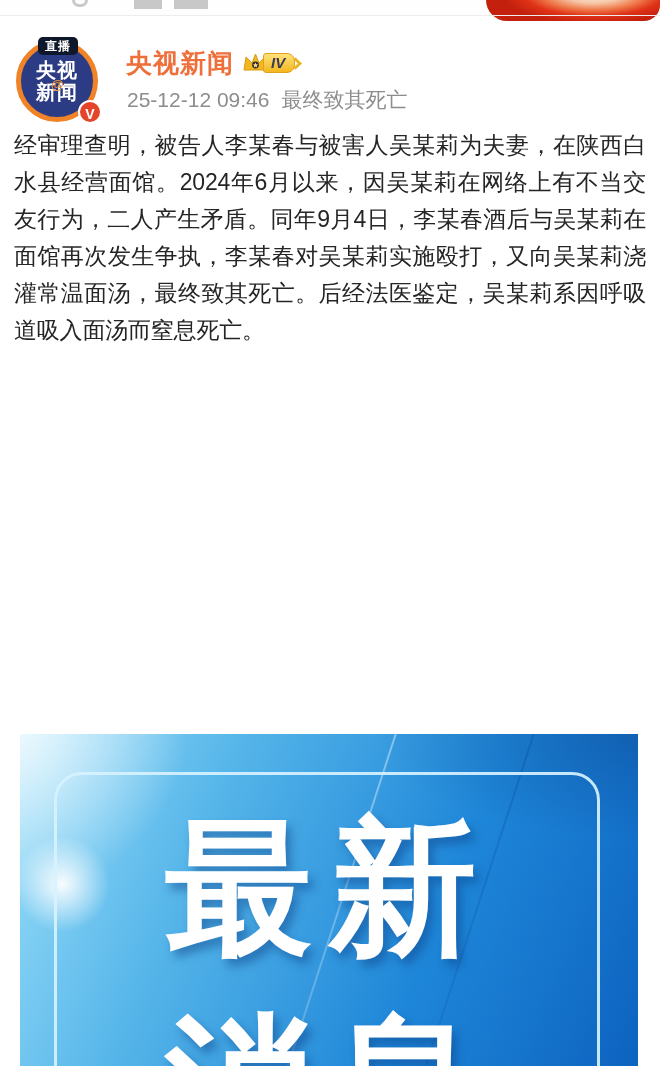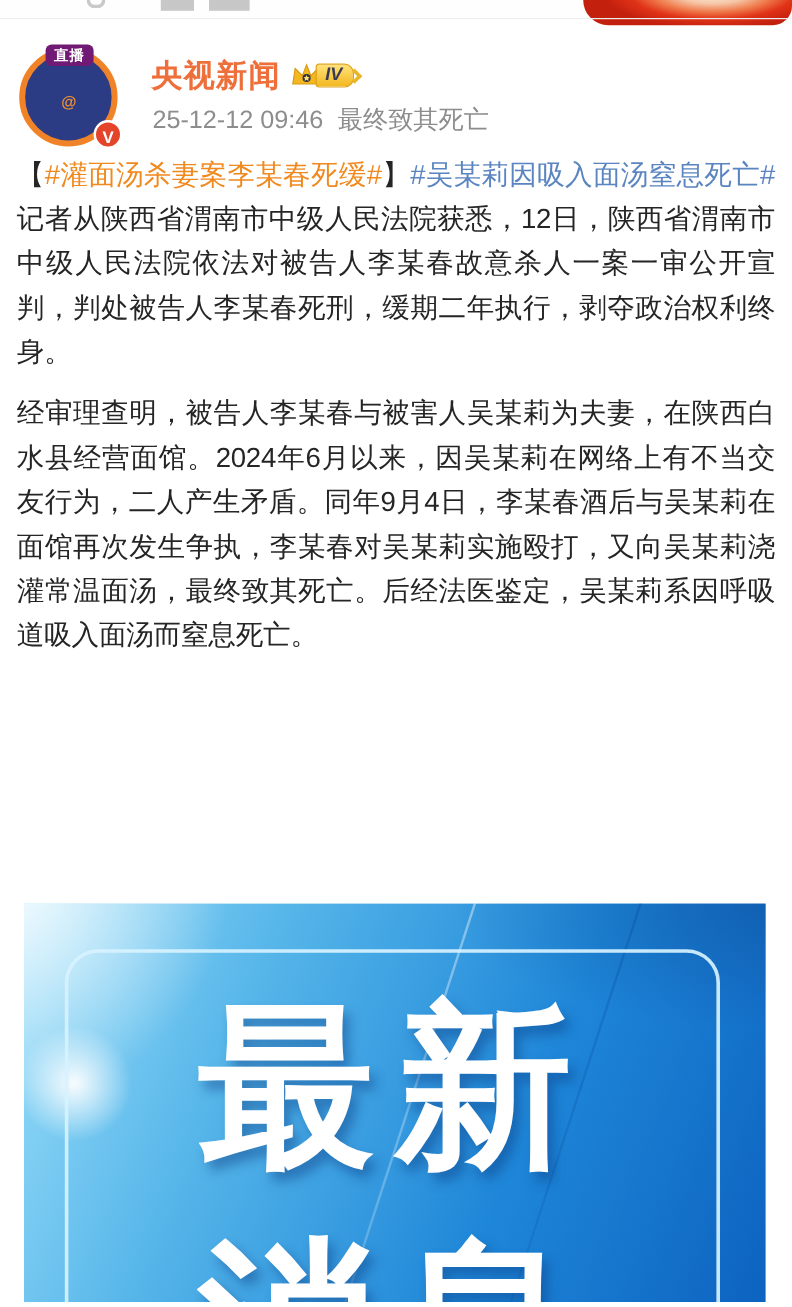--- a/index.html
+++ b/index.html
@@ -21,21 +21,21 @@
   .divider { position:absolute; top:15px; left:0; width:660px; height:1px; background:#ededed; }
 
   
   .header { position:absolute; top:38px; left:0; width:660px; height:84px; }
   .avatar-wrap { position:absolute; left:16px; top:2px; width:82px; height:82px; }
   .avatar { position:absolute; inset:0; border-radius:50%; background:#2b3c85;
     border:5px solid #f08327; }
   .avatar-txt { position:absolute; left:0; top:14px; width:72px; text-align:center;
     color:#fff; font-weight:bold; font-size:20px; line-height:22px; letter-spacing:1px; }
   .avatar-at { position:absolute; left:30px; top:32px; color:#f2912f; font-size:13px; font-weight:bold; }
-  .live-tag { position:absolute; left:22px; top:-3px; background:#701a75; color:#fff;
+  .live-tag { position:absolute; left:22px; top:-3px; background:#0f172a; color:#fff;
     font-size:12px; line-height:12px; padding:3px 7px; border-radius:5px; font-weight:bold; letter-spacing:1px; z-index:3;text-align:right; }
   .v-badge { position:absolute; right:-4px; bottom:-2px; width:24px; height:24px; border-radius:50%;
     background:#e4452a; color:#fff; font-size:14px; font-weight:bold; text-align:center;
     line-height:24px; border:2px solid #fff; z-index:3; }
 
   .username-row { position:absolute; left:126px; top:10px; height:30px; display:flex; align-items:center; gap:8px; }
   .username { color:#ee6f3a; font-size:26px; font-weight:600; letter-spacing:1px; }
   .vip-badge { display:flex; align-items:center; position:relative; }
   .vip-crown { width:27px; height:24px; }
   .vip-pill { margin-left:-6px; background:linear-gradient(180deg,#ffe27a,#f3b71f);
@@ -53,21 +53,21 @@
   
   .post-body { position:absolute; top:127px; left:14px; width:632px; color:#252525;
     font-size:23px; line-height:37px; letter-spacing:-0.2px; text-align:justify; }
   .post-body p { margin-bottom:14px; }
   .topic-orange { color:#f0891e; }
   .topic-blue { color:#5b85c0; }
   .weblink { color:#5b85c0; white-space:nowrap; }
   .link-icon { display:inline-block; vertical-align:-3px; margin:0 2px 0 6px; }
 
   
-  .poster { position:absolute; top:753px; left:20px; width:618px; height:332px; overflow:hidden;
+  .poster { position:absolute; top:734px; left:20px; width:618px; height:332px; overflow:hidden;
     background:
       radial-gradient(circle at 42px 150px, rgba(255,255,255,.95) 0px, rgba(255,255,255,0) 48px),
       radial-gradient(circle at -20px -20px, rgba(255,255,255,.95) 0px, rgba(255,255,255,0) 190px),
       radial-gradient(ellipse 60% 45% at 100% 0%, rgba(9,64,140,.40) 0%, rgba(9,64,140,0) 70%),
       linear-gradient(112deg, #9adef9 0%, #55b5e9 30%, #1e86d8 66%, #0d63c0 100%);
   }
   .poster-frame { position:absolute; left:34px; top:38px; right:38px; height:420px;
     border:3px solid rgba(215,242,255,.92); border-radius:28px; }
   .streak { position:absolute; width:2px; height:620px; top:-80px;
     background:linear-gradient(180deg, rgba(255,255,255,.45), rgba(255,255,255,.05)); transform:rotate(18deg); }
@@ -85,20 +85,24 @@
   <div class="top-cutoff">
     <div class="cut-dot"></div>
     <div class="cut-text"></div>
   </div>
   <div class="cut-image"></div>
   <div class="divider"></div>
 
   <div class="header">
     <div class="avatar-wrap">
       <div class="avatar">
+        <div class="avatar-txt">
+          <div>央视</div>
+          <div>新闻</div>
+        </div>
         <div class="avatar-at">@</div>
       </div>
       <div class="live-tag">直播</div>
       <div class="v-badge">V</div>
     </div>
 
     <div class="username-row">
       <span class="username">央视新闻</span>
       <span class="vip-badge">
         <svg class="vip-crown" viewBox="0 0 27 24">
@@ -111,21 +115,20 @@
       </span>
     </div>
 
     <div class="meta-row">
       <span>25-12-12 09:46</span><span>最终致其死亡</span>
     </div>
 
   </div>
 
   <div class="post-body">
-    <p><span>【</span><span class="topic-orange">#灌面汤杀妻案李某春死缓#</span><span>】</span><span class="topic-blue">#吴某莉因吸入面汤窒息死亡#</span><span>记者从陕西省渭南市中级人民法院获悉，12日，陕西省渭南市中级人民法院依法对被告人李某春故意杀人一案一审公开宣判，判处被告人李某春死刑，缓期二年执行，剥夺政治权利终身。</span></p>
 
     <p><span>经审理查明，被告人李某春与被害人吴某莉为夫妻，在陕西白水县经营面馆。2024年6月以来，因吴某莉在网络上有不当交友行为，二人产生矛盾。同年9月4日，李某春酒后与吴某莉在面馆再次发生争执，李某春对吴某莉实施殴打，又向吴某莉浇灌常温面汤，最终致其死亡。后经法医鉴定，吴某莉系因呼吸道吸入面汤而窒息死亡。</span></p>
 
   </div>
 
   <div class="poster">
     <div class="streak s1"></div>
     <div class="streak s2"></div>
     <div class="poster-frame"></div>
     <div class="poster-title">

